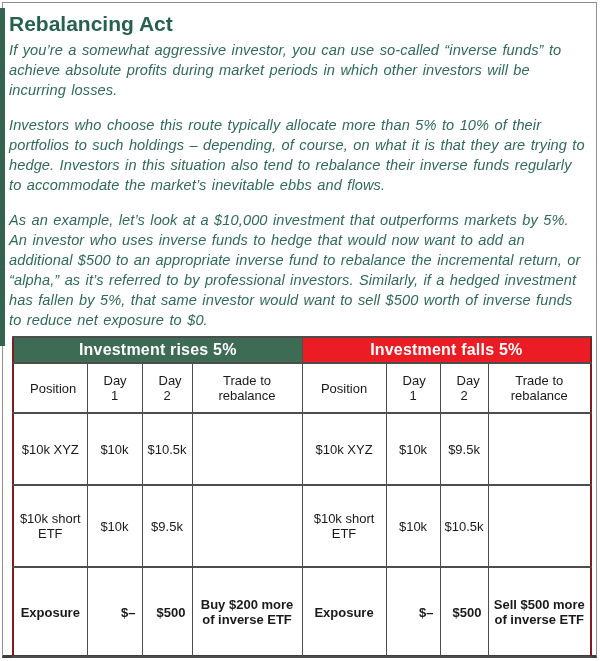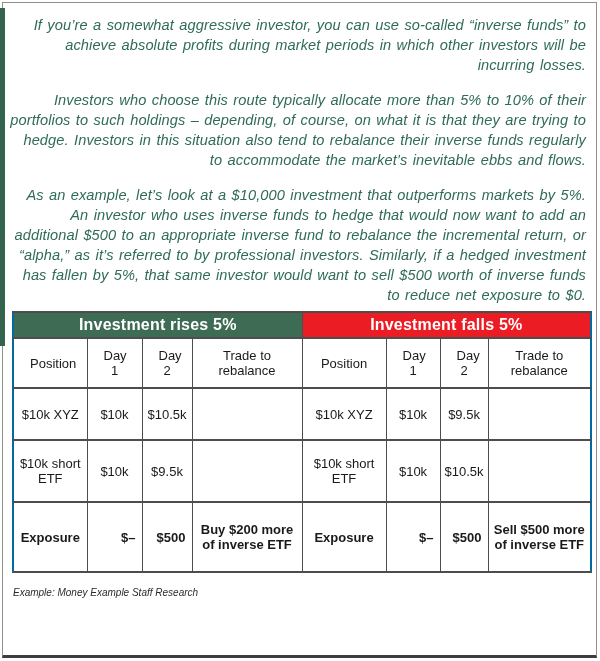--- a/index.html
+++ b/index.html
@@ -19,37 +19,37 @@
     position:absolute; left:0; top:8px; width:5px; height:338px;
     background:#35644e; z-index:2;
   }
   .page-title {
     margin:0; font-size:21px; line-height:25px; font-weight:bold;
     color:#26614c;
   }
   .para {
     margin:15px 0 0 0; font-style:italic; color:#2f6b57;
     font-size:14.6px; line-height:20px;
-    letter-spacing:0.1px; word-spacing:1.2px;text-align:right;
+    letter-spacing:0.1px; word-spacing:1.2px;
   }
   .para.first { margin-top:4px; }
   .table-title {
     margin-top:12px; text-align:center; font-weight:bold;
     font-size:15px; color:#111111;
   }
   table.rebal {
     border-collapse:collapse; table-layout:fixed;
     width:578px; margin:6px 0 0 3px;
     font-size:13px; color:#1a1a1a;
-    border:2px solid #0369a1;
+    border:2px solid #7f1d1d;
   }
   table.rebal th, table.rebal td {
     border-left:1px solid #4d4d4d; border-right:1px solid #4d4d4d;
     border-top:2px solid #4d4d4d; border-bottom:2px solid #4d4d4d;
-    padding:2px 4px; vertical-align:middle; text-align:center;
+    padding:12px 4px; vertical-align:middle; text-align:center;
     overflow:hidden;
   }
   tr.section-row th {
     height:22px; color:#ffffff; font-weight:bold; font-size:16px;
     letter-spacing:0.2px; padding:1px 2px;
   }
   tr.colhead-row th { height:44px; font-weight:normal; padding:2px 16px; }
   tr.data-row-1 td { height:46px; }
   tr.data-row-2 td { height:56px; }
   tr.exposure-row td { height:64px; font-weight:bold; }
@@ -60,20 +60,21 @@
     margin:14px 0 0 4px; font-size:10px; color:#2b2b2b; font-style:italic;
   }
 </style>
 </head>
 <body>
 
 <div class="greenbar"></div>
 
 <div class="frame">
 
+  <h1 class="page-title">Rebalancing Act</h1>
 
   <p class="para first">If you’re a somewhat aggressive investor, you can use so-called “inverse funds” to achieve absolute profits during market periods in which other investors will be incurring losses.</p>
   <p class="para">Investors who choose this route typically allocate more than 5% to 10% of their portfolios to such holdings – depending, of course, on what it is that they are trying to hedge. Investors in this situation also tend to rebalance their inverse funds regularly to accommodate the market’s inevitable ebbs and flows.</p>
   <p class="para">As an example, let’s look at a $10,000 investment that outperforms markets by 5%. An investor who uses inverse funds to hedge that would now want to add an additional $500 to an appropriate inverse fund to rebalance the incremental return, or “alpha,” as it’s referred to by professional investors. Similarly, if a hedged investment has fallen by 5%, that same investor would want to sell $500 worth of inverse funds to reduce net exposure to $0.</p>
 
 
   <table class="rebal">
     <colgroup>
       <col style="width:74px">
         <col style="width:55px">

